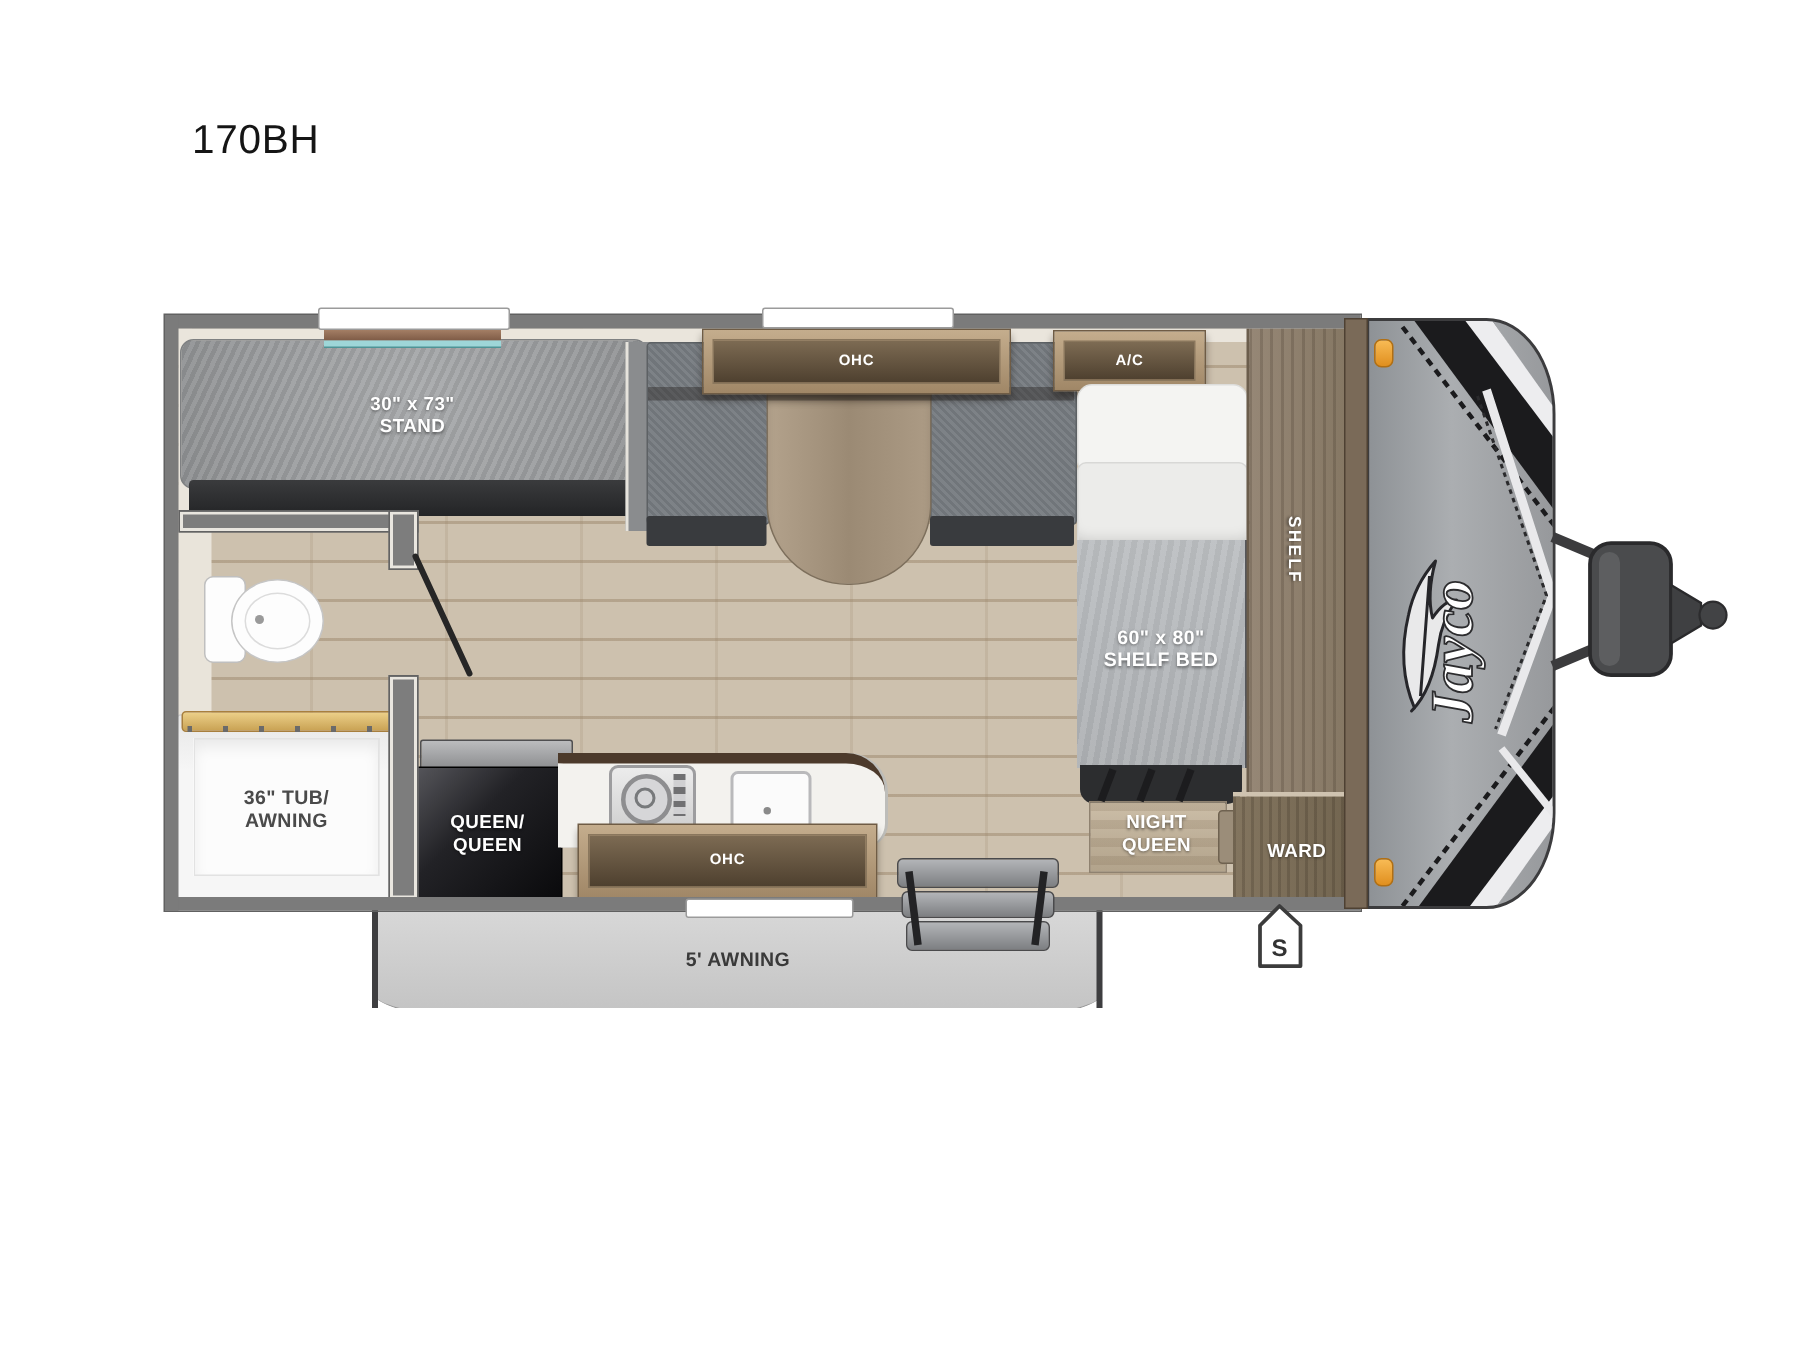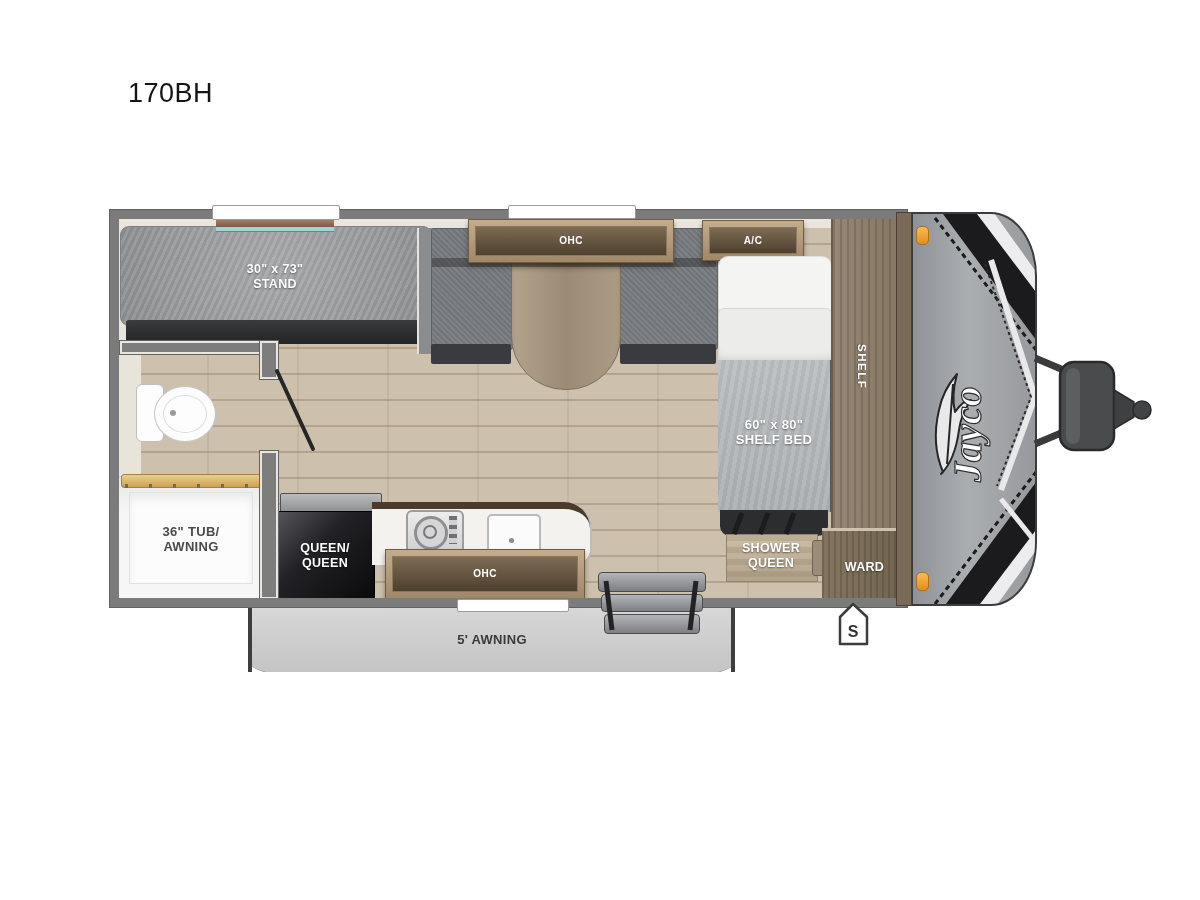--- a/index.html
+++ b/index.html
@@ -221,21 +221,21 @@
   <div class="abs blanket"></div>
   <div class="abs bed-base"></div>
   <div class="lbl" style="left:716px;top:417px;width:116px;font-size:13px;">
     <span>60" x 80"</span><br>
     <span>SHELF BED</span>
   </div>
   <div class="abs shelf-panel"></div>
   <div class="shelf-lbl">SHELF</div>
   <div class="abs nightstand"></div>
   <div class="lbl" style="left:726px;top:541px;width:90px;">
-    <span>SHOWER</span><br>
+    <span>NIGHT</span><br>
     <span>QUEEN</span>
   </div>
   <div class="abs ns-knob"></div>
   <div class="abs ward"></div>
   <div class="lbl" style="left:822px;top:560px;width:85px;">WARD</div>
 
   <div class="abs frame"></div>
 
   <div class="abs window" style="left:212px;top:205px;width:126px;height:13px;"></div>
   <div class="abs window" style="left:508px;top:205px;width:126px;height:12px;"></div>

